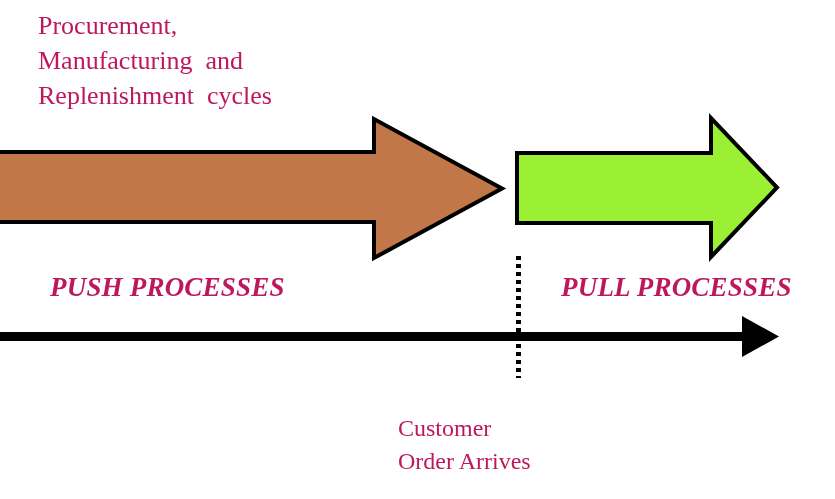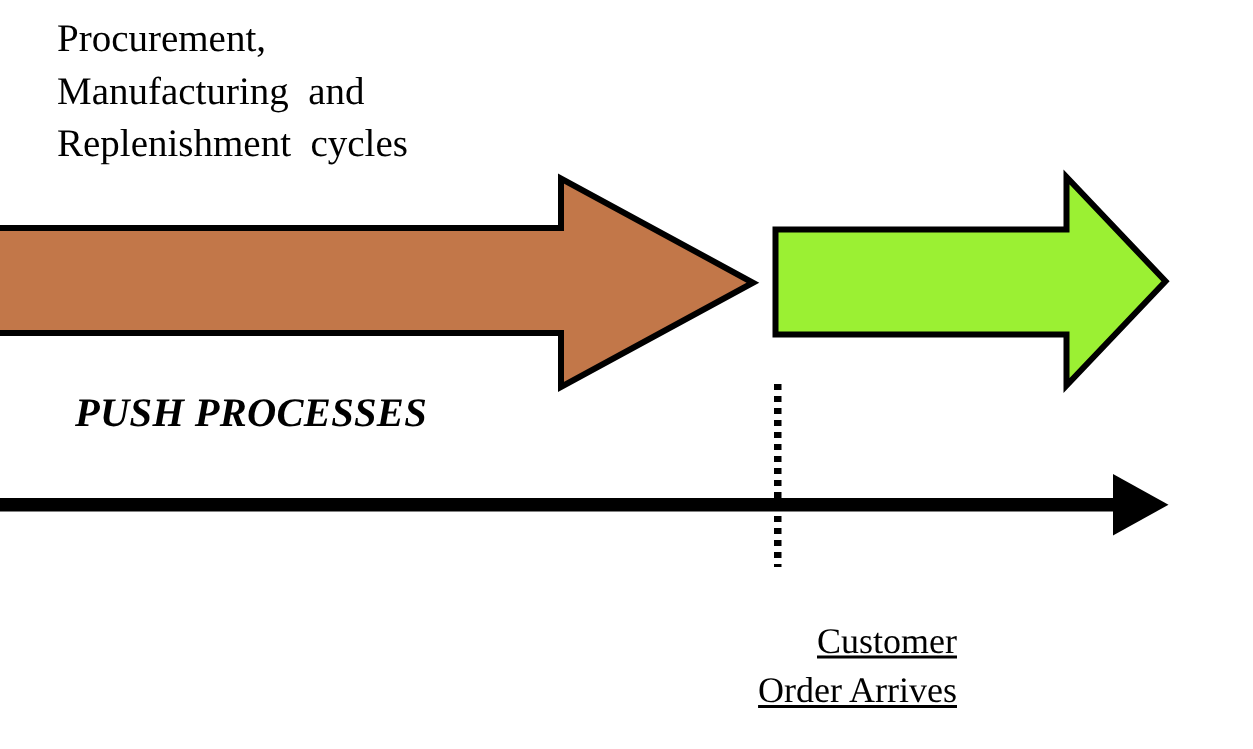--- a/index.html
+++ b/index.html
@@ -13,37 +13,36 @@
     height: 499px;
     background: #ffffff;
     overflow: hidden;
     font-family: "Liberation Serif", "DejaVu Serif", serif;
     color: #000000;
   }
   .txt {
     position: absolute;
     white-space: pre;
     line-height: 35px;
-    color: #000000;
+    color: #be185d;
   }
   .label-block {
     font-size: 26px;
     font-weight: normal;
   }
   .process-label {
     font-size: 27px;
     font-weight: bold;
     font-style: italic;
     letter-spacing: 0.2px;
   }
   .caption {
     font-size: 24px;
     line-height: 33px;
-    text-align: right;
-    text-decoration: underline;
+    text-align: left;
   }
   .svg-layer {
     position: absolute;
     left: 0;
     top: 0;
     width: 835px;
     height: 499px;
   }
 </style>
 </head>
@@ -63,19 +62,20 @@
     <polygon points="517,153 711,153 711,118 777,187.5 711,257 711,223 517,223" fill="#9BF033" stroke="#000000" stroke-width="4" stroke-linejoin="miter"></polygon>
 
     <g>
       <rect x="0" y="332" width="744" height="9" fill="#000000"></rect>
       <polygon points="742,316 742,357 779,336.5" fill="#000000"></polygon>
     </g>
 
     <line x1="518.5" y1="256" x2="518.5" y2="378" stroke="#000000" stroke-width="5" stroke-dasharray="4 4"></line>
   </svg>
 
-  <div class="txt process-label" style="left:50px; top:258px;">PUSH PROCESSES</div>
+  <div class="txt process-label" style="left:50px; top:270px;">PUSH PROCESSES</div>
 
+  <div class="txt process-label" style="left:561px; top:270px;">PULL PROCESSES</div>
 
   <div class="txt caption" style="left:398px; top:412px; width:240px;">Customer
 Order Arrives</div>
 
 </div>
 
 </body></html>

